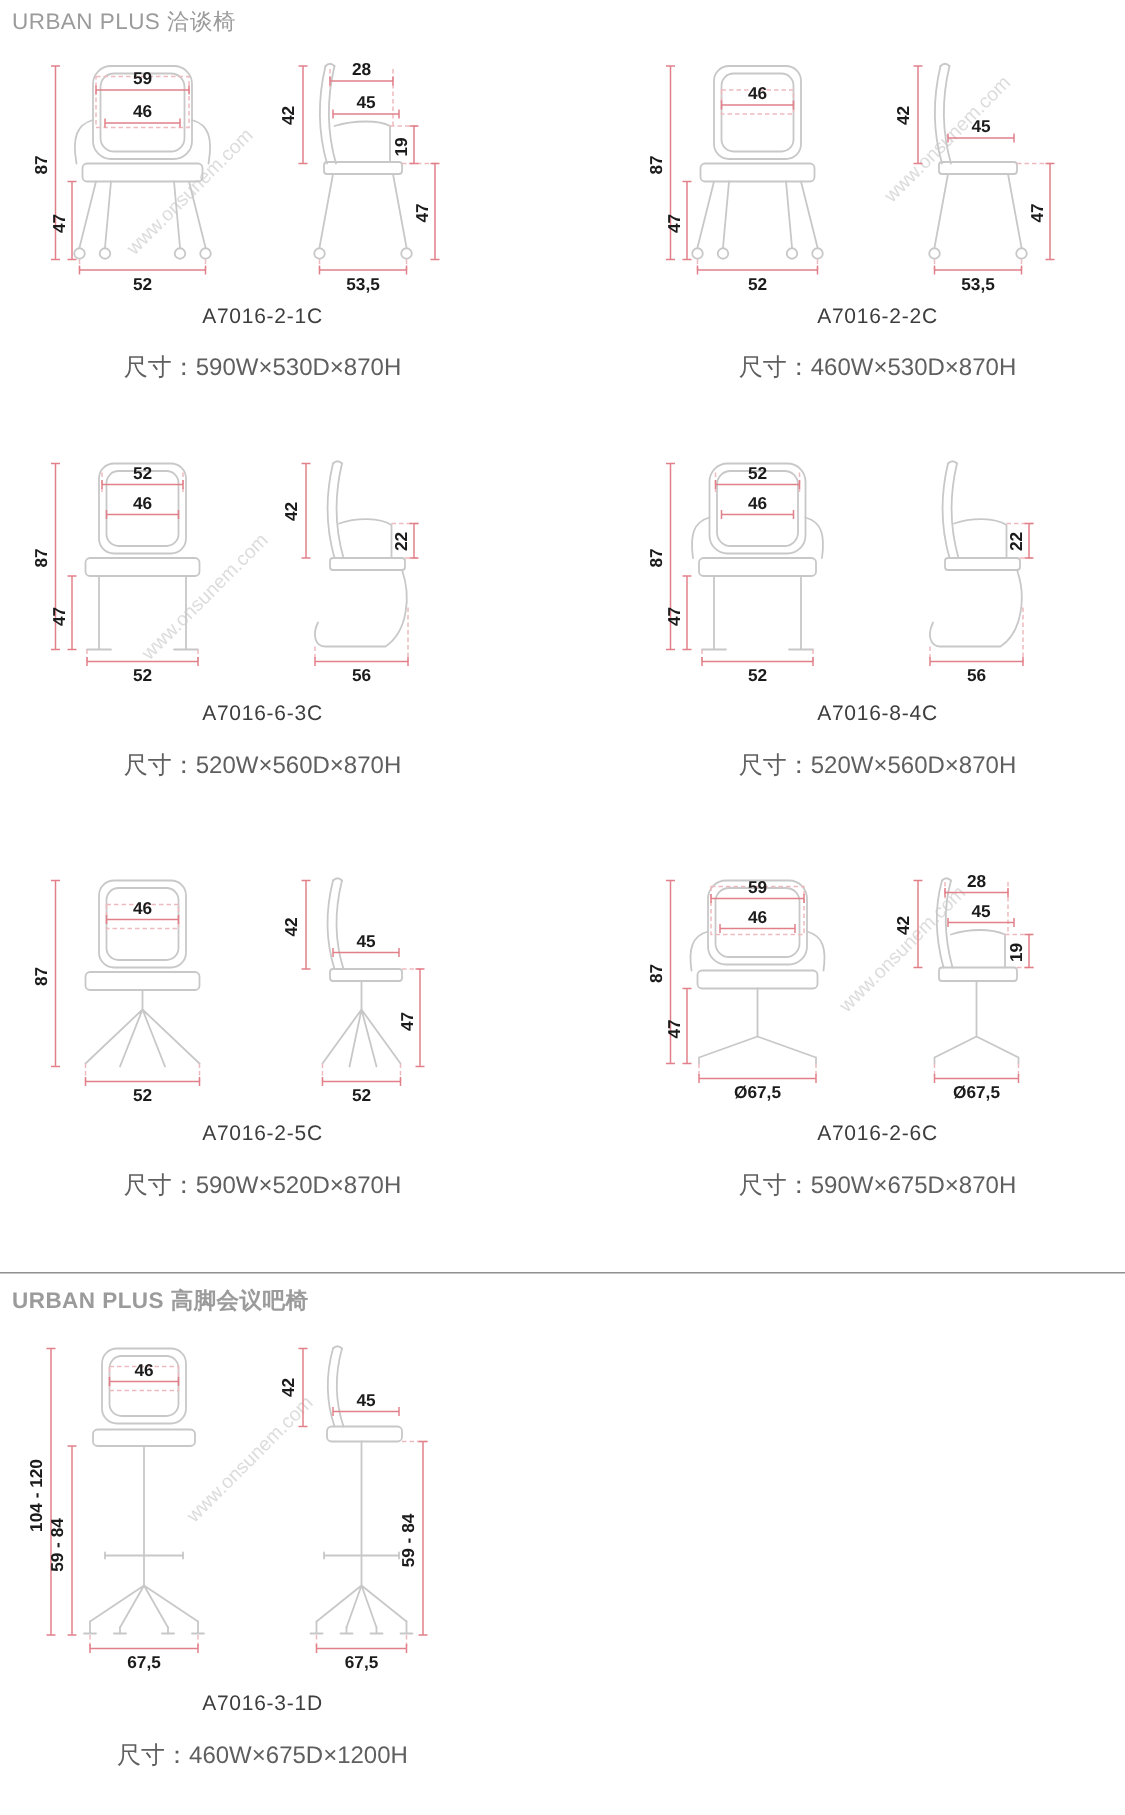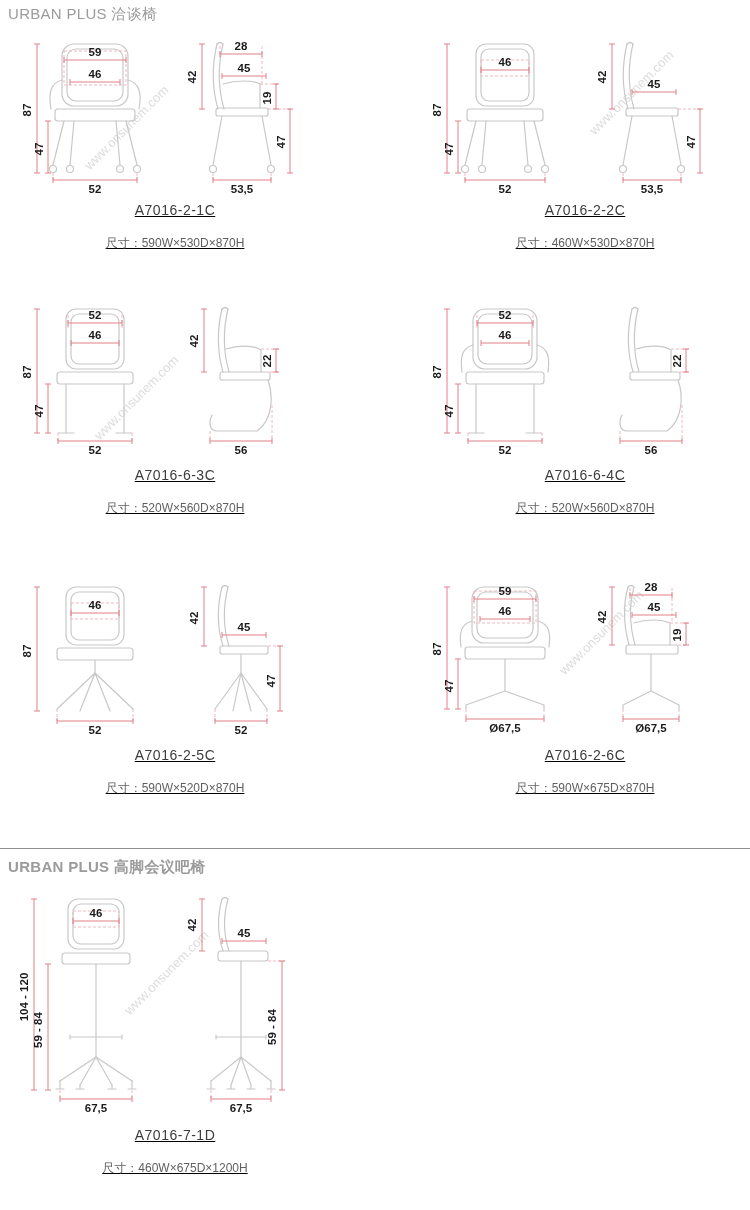--- a/index.html
+++ b/index.html
@@ -2,23 +2,23 @@
 <html><head>
 <meta charset="utf-8">
 <style>
   * { margin:0; padding:0; box-sizing:border-box; }
   html,body { background:#ffffff; }
   .sheet {
     position:relative; width:750px; height:1210px; background:#fff;
     font-family:"Liberation Sans", sans-serif; overflow:hidden;border-radius:10px;
   }
   .sec-title { position:absolute; font-size:15px; color:#9b9b9b; letter-spacing:.3px; white-space:nowrap; }
-  .cell { position:absolute; width:330px; text-align:center;text-decoration:underline; }
+  .cell { position:absolute; width:330px; text-align:center; }
   .model { margin-top:2px; font-size:14px; color:#3d3d3d; letter-spacing:.5px; }
-  .size  { margin-top:17px; font-size:12px; color:#5f5f5f; }
+  .size  { margin-top:17px; font-size:16px; color:#5f5f5f; }
   .divider { position:absolute; left:0; width:750px; border-top:1px solid #8f8f8f; }
   .wm { position:absolute; color:#d4d4d4; opacity:.8; font-size:13px; transform:rotate(-45deg); pointer-events:none; white-space:nowrap; }
   svg { display:block; }
   .ln  { fill:none; stroke:#c8c8c8; stroke-width:1.2; stroke-linecap:round; stroke-linejoin:round; }
   .dim { fill:none; stroke:#e2808a; stroke-width:1; }
   .dimd{ fill:none; stroke:#eebabf; stroke-width:1; stroke-dasharray:3 2; }
   .lbl { font-family:"Liberation Sans", sans-serif; font-size:11.5px; font-weight:bold; fill:#1b1b1b; }
 </style>
 </head>
 <body>
@@ -238,21 +238,21 @@
         <g>
           <path class="dimd" d="M251 54 H269 M260 77 H269"></path>
           <path class="dim" d="M263 54 H269 M266 54 V77 M263 77 H269"></path>
           <text class="lbl" x="261" y="66" text-anchor="middle" transform="rotate(-90 261 66)">22</text>
           <path class="dimd" d="M200 136 V146 M262 110 V146"></path>
           <path class="dim" d="M200 143 V149 M200 146 H262 M262 143 V149"></path>
           <text class="lbl" x="231" y="159" text-anchor="middle">56</text>
         </g>
       </g>
     </svg>
-    <div class="model">A7016-6-4C</div>
+    <div class="model">A7016-8-4C</div>
     <div class="size">尺寸：520W×560D×870H</div>
   </div>
 
   <div class="cell" style="left:10px; top:575px;">
     <svg width="330" height="170" viewBox="0 0 330 170">
       <g>
         <g class="ln">
           <rect x="56" y="12" width="58" height="58" rx="10"></rect>
             <rect x="61" y="17" width="48" height="48" rx="8"></rect>
           <rect x="47" y="73" width="76" height="12" rx="3"></rect>
@@ -402,17 +402,17 @@
           <text class="lbl" x="234" y="52" text-anchor="middle">45</text>
           <path class="dimd" d="M258 76 H275"></path>
           <path class="dim" d="M269 76 H275 M272 76 V205 M269 205 H275"></path>
           <text class="lbl" x="266" y="142" text-anchor="middle" transform="rotate(-90 266 142)">59 - 84</text>
           <path class="dimd" d="M201 205 V214 M261 205 V214"></path>
           <path class="dim" d="M201 211 V217 M201 214 H261 M261 211 V217"></path>
           <text class="lbl" x="231" y="227" text-anchor="middle">67,5</text>
         </g>
       </g>
     </svg>
-    <div class="model">A7016-7-1D</div>
+    <div class="model">A7016-3-1D</div>
     <div class="size">尺寸：460W×675D×1200H</div>
   </div>
 
 </div>
 
 </body></html>

